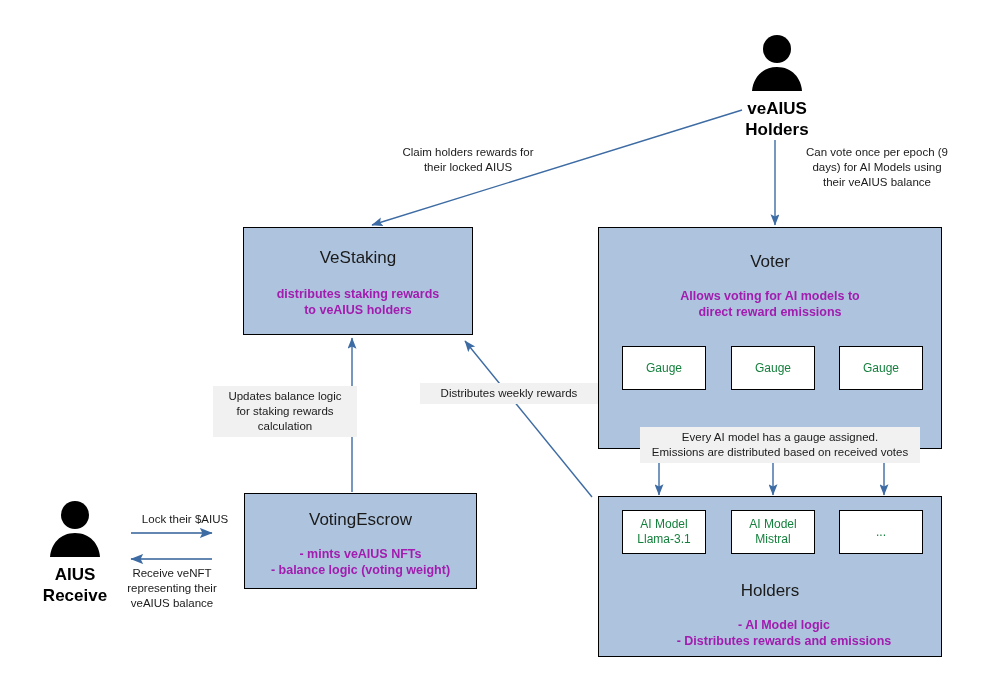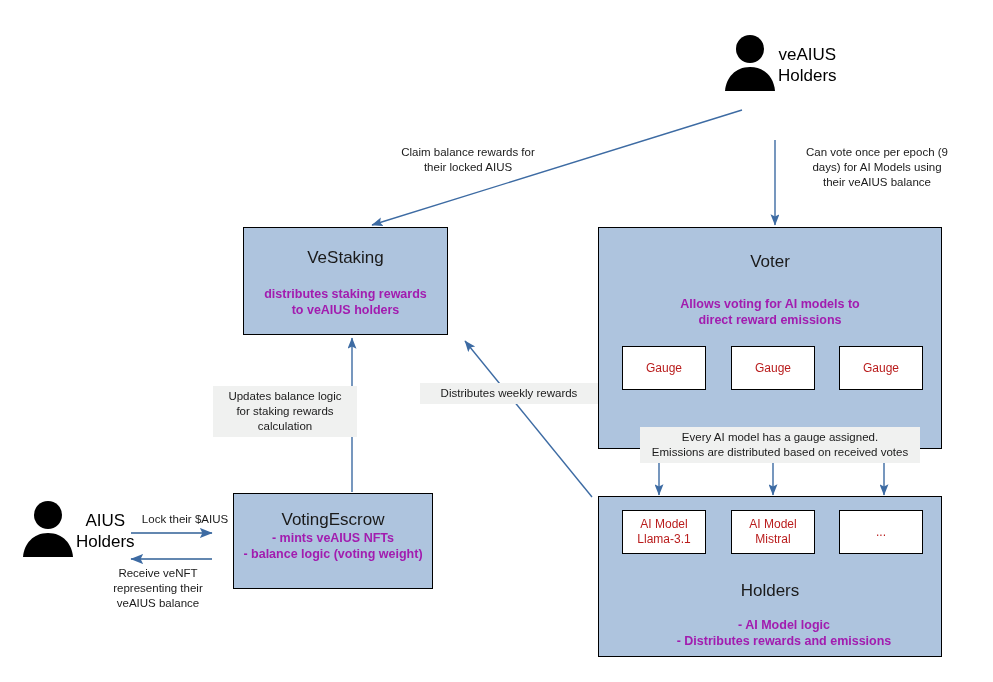--- a/index.html
+++ b/index.html
@@ -51,39 +51,40 @@
     position: absolute;
     box-sizing: border-box;
     background: #ffffff;
     border: 1.5px solid #000000;
     display: flex;
     align-items: center;
     justify-content: center;
     font-size: 12px;
     line-height: 15px;
     text-align: center;
-    color: #b91c1c;
+    color: #15803d;
   }
   .edge-label {
     position: absolute;
     font-size: 11.5px;
     line-height: 15px;
     text-align: center;
     color: #1a1a1a;
     white-space: pre-line;
   }
   .edge-label.shaded {
     background: #f0f1f0;
     padding: 3px 6px;
   }
   .actor {
     position: absolute;
     display: flex;
-    flex-direction: row;
+    flex-direction: column;
     align-items: center;
+    font-weight: bold;
   }
   .actor-label {
     font-size: 17px;
     line-height: 21px;
     text-align: center;
     color: #000000;
     white-space: pre-line;
     margin-top: 6px;
   }
   .person-icon svg { display: block; }
@@ -150,82 +151,82 @@
   </div>
 
   <div class="actor" style="left:20px; top:498px; width:110px;">
     <span class="person-icon">
       <svg width="56" height="60" viewBox="0 0 56 60" aria-hidden="true">
         <circle cx="28" cy="17" r="14" fill="#000000"></circle>
         <path d="M28,35 C13,35 4,46 3,59 L53,59 C52,46 43,35 28,35 Z" fill="#000000"></path>
       </svg>
     </span>
     <span class="actor-label">AIUS
-Holders</span>
-  </div>
-
-  <div class="node" style="left:243px; top:227px; width:205px; height:108px; justify-content:flex-start; padding-top:20px;">
+Receive</span>
+  </div>
+
+  <div class="node" style="left:243px; top:227px; width:230px; height:108px; justify-content:flex-start; padding-top:20px;">
     <div class="node-title">VeStaking</div>
     <div class="node-desc" style="margin-top:18px; white-space:pre-line;">distributes staking rewards
 to veAIUS holders</div>
   </div>
 
   <div class="node" style="left:598px; top:227px; width:344px; height:222px; justify-content:flex-start; padding-top:24px;">
     <div class="node-title">Voter</div>
-    <div class="node-desc" style="margin-top:24px; white-space:pre-line;">Allows voting for AI models to
+    <div class="node-desc" style="margin-top:16px; white-space:pre-line;">Allows voting for AI models to
 direct reward emissions</div>
     <div class="subbox" style="left:23px; top:118px; width:84px; height:44px;">
       <span>Gauge</span>
     </div>
     <div class="subbox" style="left:132px; top:118px; width:84px; height:44px;">
       <span>Gauge</span>
     </div>
     <div class="subbox" style="left:240px; top:118px; width:84px; height:44px;">
       <span>Gauge</span>
     </div>
   </div>
 
-  <div class="node" style="left:233px; top:493px; width:200px; height:96px; justify-content:flex-start; padding-top:16px;">
+  <div class="node" style="left:244px; top:493px; width:233px; height:96px; justify-content:flex-start; padding-top:16px;">
     <div class="node-title">VotingEscrow</div>
-    <div class="node-desc" style="white-space:pre-line;">- mints veAIUS NFTs
+    <div class="node-desc" style="margin-top:16px; white-space:pre-line;">- mints veAIUS NFTs
 - balance logic (voting weight)</div>
   </div>
 
   <div class="node" style="left:598px; top:496px; width:344px; height:161px; justify-content:flex-start; padding-top:84px;">
     <div class="node-title">Holders</div>
     <div class="node-desc" style="margin-top:16px; white-space:pre-line;margin-left:28px;">- AI Model logic
 - Distributes rewards and emissions</div>
     <div class="subbox" style="left:23px; top:13px; width:84px; height:44px; white-space:pre-line;">
       <span style="white-space:pre-line;">AI Model
 Llama-3.1</span>
     </div>
     <div class="subbox" style="left:132px; top:13px; width:84px; height:44px; white-space:pre-line;">
       <span style="white-space:pre-line;">AI Model
 Mistral</span>
     </div>
     <div class="subbox" style="left:240px; top:13px; width:84px; height:44px; white-space:pre-line;">
       <span style="white-space:pre-line;">...</span>
     </div>
   </div>
 
-  <div class="edge-label" style="left:373px; top:145px; width:190px;">Claim balance rewards for
+  <div class="edge-label" style="left:373px; top:145px; width:190px;">Claim holders rewards for
 their locked AIUS</div>
 
   <div class="edge-label" style="left:787px; top:145px; width:180px;">Can vote once per epoch (9
 days)  for AI Models using
 their veAIUS balance</div>
 
   <div class="edge-label shaded" style="left:213px; top:386px; width:132px;">Updates balance logic
 for staking rewards
 calculation</div>
 
   <div class="edge-label shaded" style="left:640px; top:427px; width:268px;">Every AI model has a gauge assigned.
 Emissions are distributed based on received votes</div>
 
   <div class="edge-label shaded" style="left:420px; top:383px; width:166px;">Distributes weekly rewards</div>
 
   <div class="edge-label" style="left:126px; top:512px; width:118px;">Lock their $AIUS</div>
 
-  <div class="edge-label" style="left:99px; top:566px; width:118px;">Receive veNFT
+  <div class="edge-label" style="left:113px; top:566px; width:118px;">Receive veNFT
 representing their
 veAIUS balance</div>
 
 </div>
 
 </body></html>

